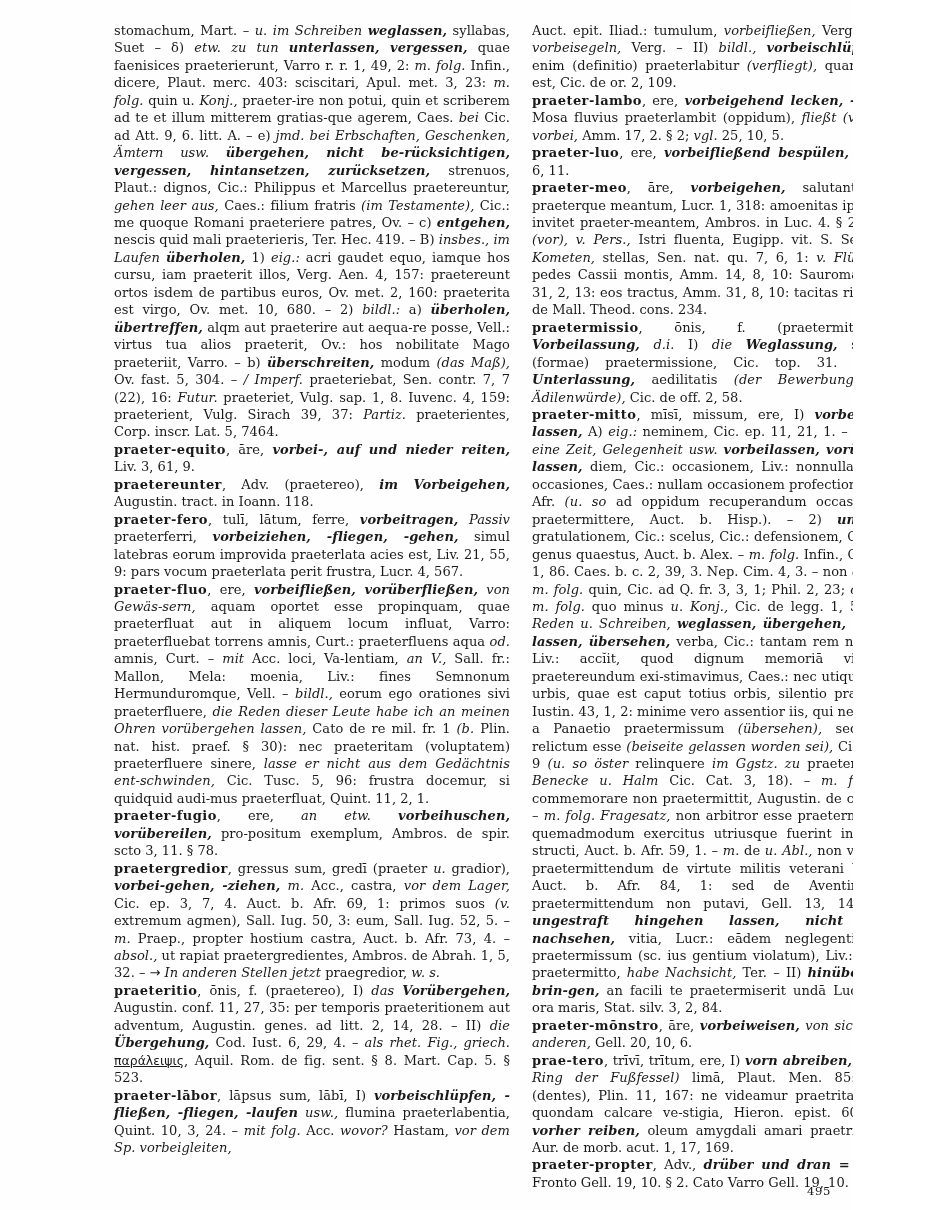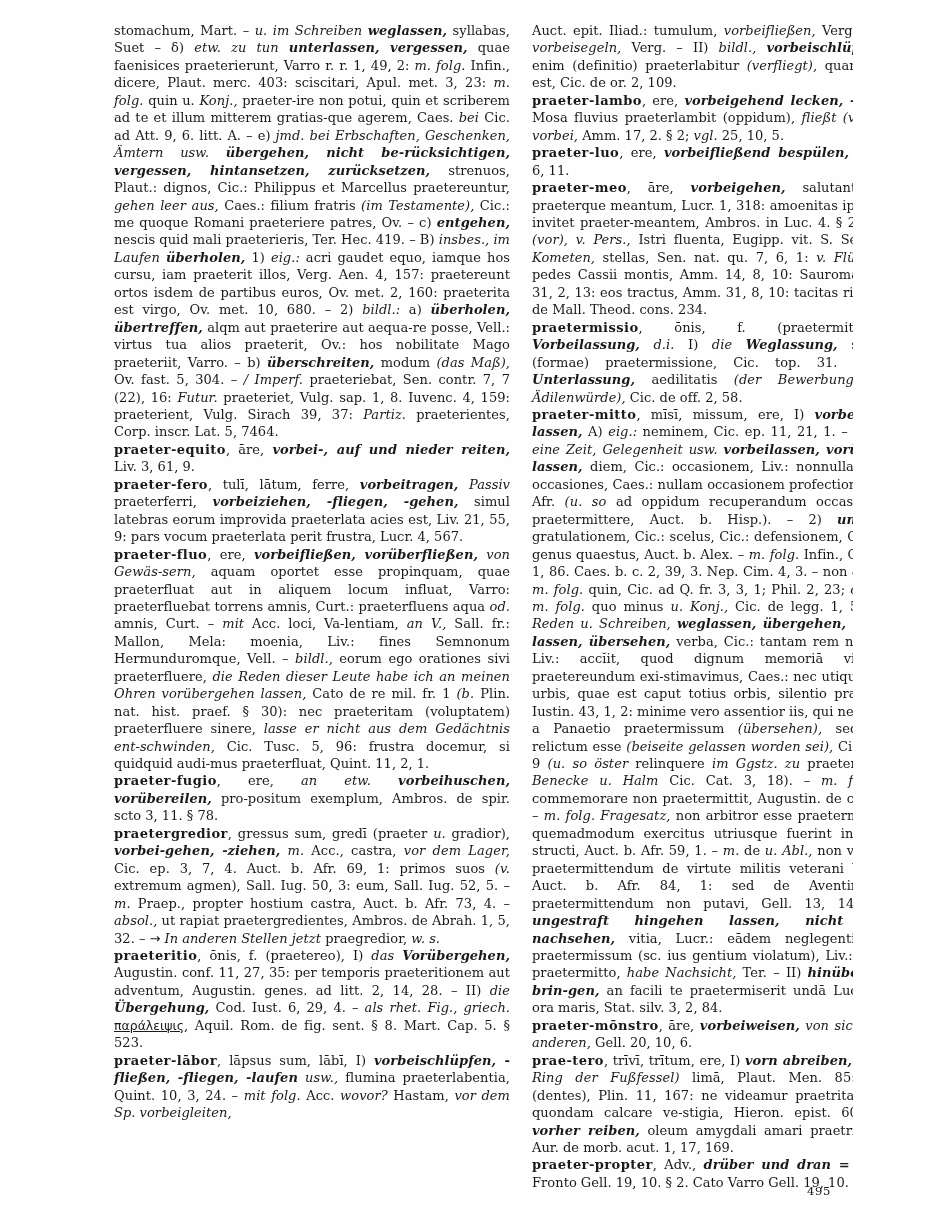--- a/index.html
+++ b/index.html
@@ -77,20 +77,21 @@
 </head>
 <body>
 
 <div class="page">
 
   <div class="columns">
 
     <div class="col col-left" id="column-left">
         <p class="entry">stomachum, Mart. – <i>u. im Schreiben</i> <b class="de"><i>weglassen,</i></b> syllabas, Suet – δ) <i>etw. zu tun</i> <b class="de"><i>unterlassen, vergessen,</i></b> quae faenisices praeterierunt, Varro r. r. 1, 49, 2: <i>m. folg.</i> Infin., dicere, Plaut. merc. 403: sciscitari, Apul. met. 3, 23: <i>m. folg.</i> quin u. <i>Konj.,</i> praeter-ire non potui, quin et scriberem ad te et illum mitterem gratias-que agerem, Caes. <i>bei</i> Cic. ad Att. 9, 6. litt. A. – e) <i>jmd. bei Erbschaften, Geschenken, Ämtern usw.</i> <b class="de"><i>übergehen, nicht be-rücksichtigen, vergessen, hintansetzen, zurücksetzen,</i></b> strenuos, Plaut.: dignos, Cic.: Philippus et Marcellus praetereuntur, <i>gehen leer aus,</i> Caes.: filium fratris <i>(im Testamente),</i> Cic.: me quoque Romani praeteriere patres, Ov. – c) <b class="de"><i>entgehen,</i></b> nescis quid mali praeterieris, Ter. Hec. 419. – B) <i>insbes., im Laufen</i> <b class="de"><i>überholen,</i></b> 1) <i>eig.:</i> acri gaudet equo, iamque hos cursu, iam praeterit illos, Verg. Aen. 4, 157: praetereunt ortos isdem de partibus euros, Ov. met. 2, 160: praeterita est virgo, Ov. met. 10, 680. – 2) <i>bildl.:</i> a) <b class="de"><i>überholen, übertreffen,</i></b> alqm aut praeterire aut aequa-re posse, Vell.: virtus tua alios praeterit, Ov.: hos nobilitate Mago praeteriit, Varro. – b) <b class="de"><i>überschreiten,</i></b> modum <i>(das Maß),</i> Ov. fast. 5, 304. – <i>/ Imperf.</i> praeteriebat, Sen. contr. 7, 7 (22), 16: <i>Futur.</i> praeteriet, Vulg. sap. 1, 8. Iuvenc. 4, 159: praeterient, Vulg. Sirach 39, 37: <i>Partiz.</i> praeterientes, Corp. inscr. Lat. 5, 7464.</p>
         <p class="entry"><b class="hw">praeter-equito</b>, āre, <b class="de"><i>vorbei-, auf und nieder reiten,</i></b> Liv. 3, 61, 9.</p>
+        <p class="entry"><b class="hw">praetereunter</b>, Adv. (praetereo), <b class="de"><i>im Vorbeigehen,</i></b> Augustin. tract. in Ioann. 118.</p>
         <p class="entry"><b class="hw">praeter-fero</b>, tulī, lātum, ferre, <b class="de"><i>vorbeitragen,</i></b> <i>Passiv</i> praeterferri, <b class="de"><i>vorbeiziehen, -fliegen, -gehen,</i></b> simul latebras eorum improvida praeterlata acies est, Liv. 21, 55, 9: pars vocum praeterlata perit frustra, Lucr. 4, 567.</p>
         <p class="entry"><b class="hw">praeter-fluo</b>, ere, <b class="de"><i>vorbeifließen, vorüberfließen,</i></b> <i>von Gewäs-sern,</i> aquam oportet esse propinquam, quae praeterfluat aut in aliquem locum influat, Varro: praeterfluebat torrens amnis, Curt.: praeterfluens aqua <i>od.</i> amnis, Curt. – <i>mit</i> Acc. loci, Va-lentiam, <i>an V.,</i> Sall. fr.: Mallon, Mela: moenia, Liv.: fines Semnonum Hermunduromque, Vell. – <i>bildl.,</i> eorum ego orationes sivi praeterfluere, <i>die Reden dieser Leute habe ich an meinen Ohren vorübergehen lassen,</i> Cato de re mil. fr. 1 <i>(b.</i> Plin. nat. hist. praef. § 30): nec praeteritam (voluptatem) praeterfluere sinere, <i>lasse er nicht aus dem Gedächtnis ent-schwinden,</i> Cic. Tusc. 5, 96: frustra docemur, si quidquid audi-mus praeterfluat, Quint. 11, 2, 1.</p>
         <p class="entry"><b class="hw">praeter-fugio</b>, ere, <i>an etw.</i> <b class="de"><i>vorbeihuschen, vorübereilen,</i></b> pro-positum exemplum, Ambros. de spir. scto 3, 11. § 78.</p>
         <p class="entry"><b class="hw">praetergredior</b>, gressus sum, gredī (praeter <i>u.</i> gradior), <b class="de"><i>vorbei-gehen, -ziehen,</i></b> <i>m.</i> Acc., castra, <i>vor dem Lager,</i> Cic. ep. 3, 7, 4. Auct. b. Afr. 69, 1: primos suos <i>(v.</i> extremum agmen), Sall. Iug. 50, 3: eum, Sall. Iug. 52, 5. – <i>m.</i> Praep., propter hostium castra, Auct. b. Afr. 73, 4. – <i>absol.,</i> ut rapiat praetergredientes, Ambros. de Abrah. 1, 5, 32. – <span class="arrow">→</span> <i>In anderen Stellen jetzt</i> praegredior, <i>w. s.</i></p>
         <p class="entry"><b class="hw">praeteritio</b>, ōnis, f. (praetereo), I) <i>das</i> <b class="de"><i>Vorübergehen,</i></b> Augustin. conf. 11, 27, 35: per temporis praeteritionem aut adventum, Augustin. genes. ad litt. 2, 14, 28. – II) <i>die</i> <b class="de"><i>Übergehung,</i></b> Cod. Iust. 6, 29, 4. – <i>als rhet. Fig., griech.</i> <span class="gk">παράλειψις</span>, Aquil. Rom. de fig. sent. § 8. Mart. Cap. 5. § 523.</p>
         <p class="entry"><b class="hw">praeter-lābor</b>, lāpsus sum, lābī, I) <b class="de"><i>vorbeischlüpfen, -fließen, -fliegen, -laufen</i></b> <i>usw.,</i> flumina praeterlabentia, Quint. 10, 3, 24. – <i>mit folg.</i> Acc. <i>wovor?</i> Hastam, <i>vor dem Sp. vorbeigleiten,</i></p>
       </div>
 
     <div class="col col-right" id="column-right">
         <p class="entry">Auct. epit. Iliad.: tumulum, <i>vorbeifließen,</i> Verg.: tellurem, <i>vorbeisegeln,</i> Verg. – II) <i>bildl.,</i> <b class="de"><i>vorbeischlüpfen,</i></b> ante enim (definitio) praeterlabitur <i>(verfliegt),</i> quam percepta est, Cic. de or. 2, 109.</p>

